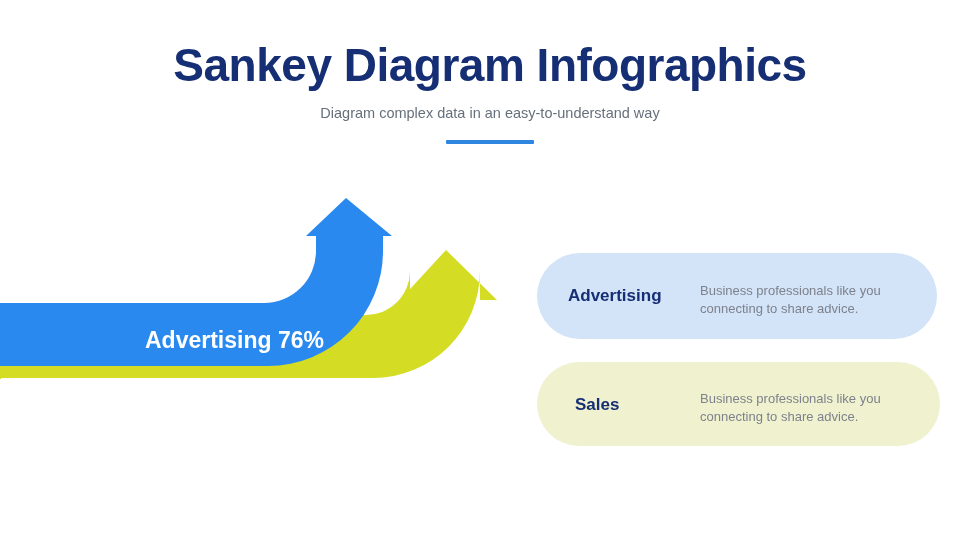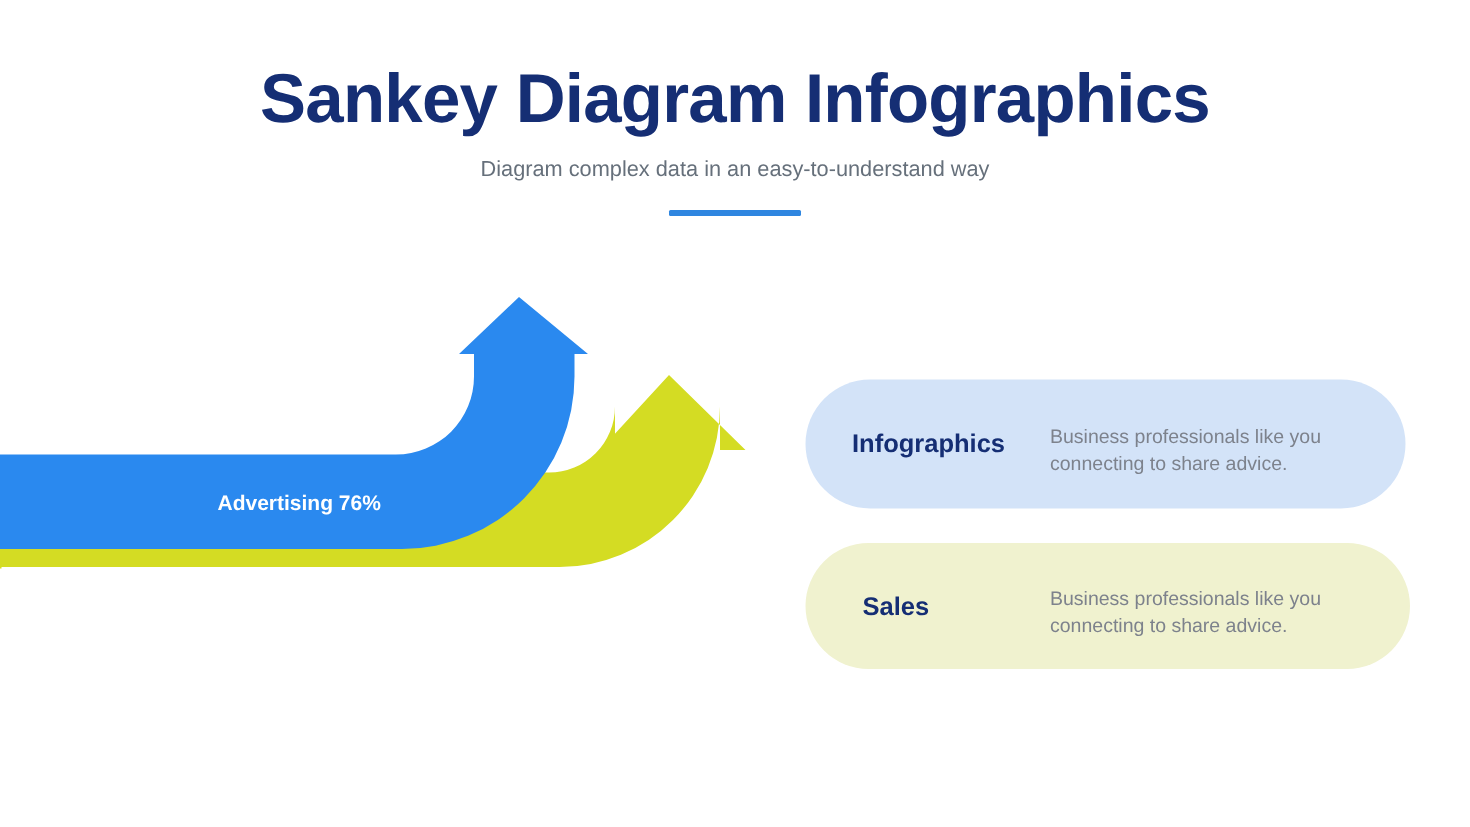--- a/index.html
+++ b/index.html
@@ -66,21 +66,21 @@
     height: 300px;
   }
   #sankey-flow svg {
     display: block;
   }
 
   .flow-label {
     position: absolute;
     color: #ffffff;
     font-weight: bold;
-    font-size: 14px;
+    font-size: 23px;
     font-family: "Liberation Sans", sans-serif;
     white-space: nowrap;
   }
   #flow-label-advertising {
     left: 145px;
     top: 327px;
   }
   #flow-label-sales {
     left: 145px;
     top: 409px;
@@ -189,21 +189,21 @@
                  L 0 123
                  Z" fill="#2A89EF"></path>
       </g>
     </svg>
   </div>
 
   <div class="flow-label" id="flow-label-advertising">Advertising 76%</div>
   <div class="flow-label" id="flow-label-sales">Sales 86%</div>
 
   <div class="legend-card" id="legend-card-advertising" style="background: rgb(211, 227, 248);">
-    <span class="legend-card-title" id="legend-title-advertising">Infographics</span>
+    <span class="legend-card-title" id="legend-title-advertising">Advertising</span>
     <span class="legend-card-desc" id="legend-desc-advertising">Business professionals like you connecting to share advice.</span>
   </div>
 
   <div class="legend-card" id="legend-card-sales" style="background: rgb(240, 242, 207);">
     <span class="legend-card-title" id="legend-title-sales">Sales</span>
     <span class="legend-card-desc" id="legend-desc-sales">Business professionals like you connecting to share advice.</span>
   </div>
 
 </div>
 

